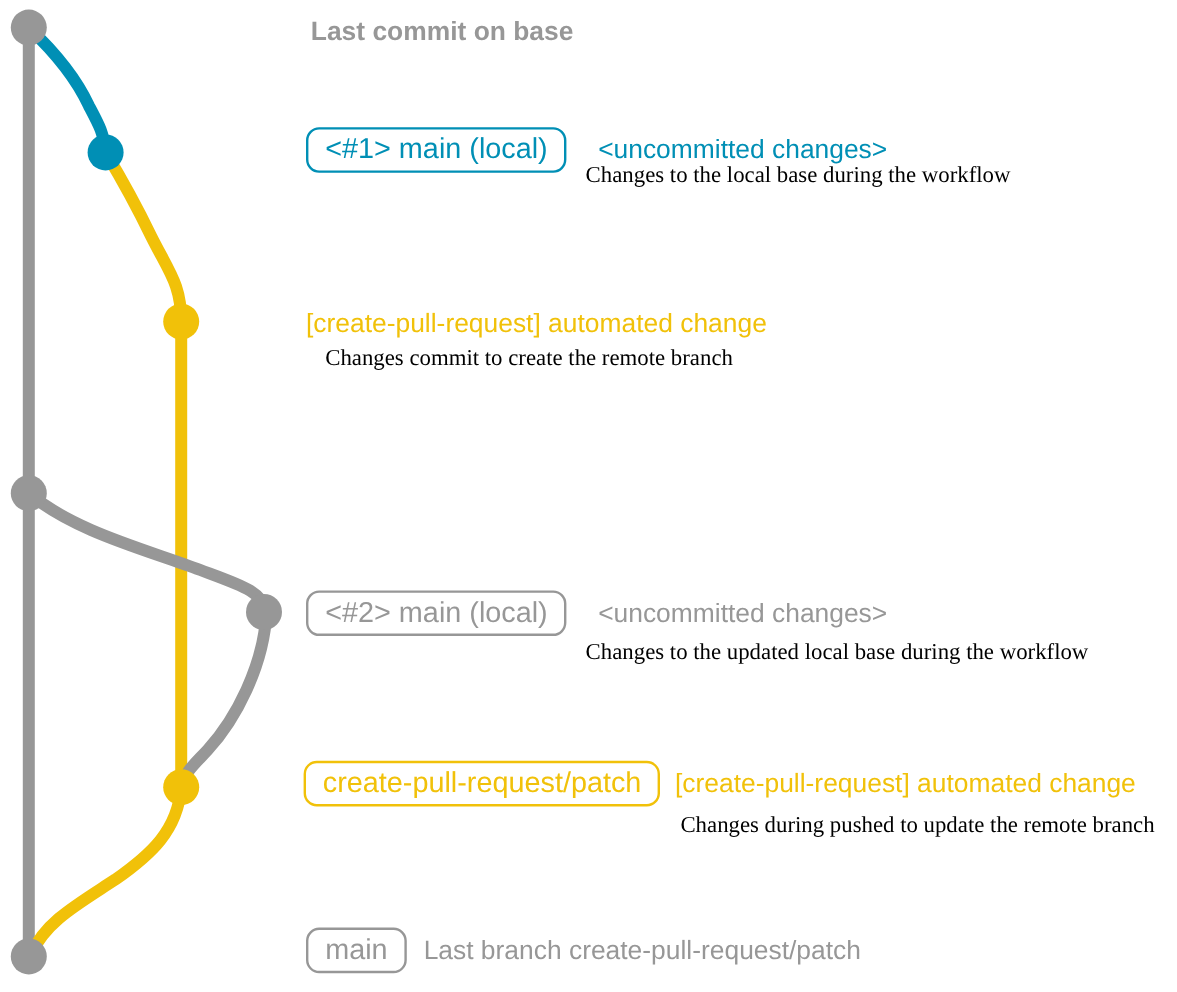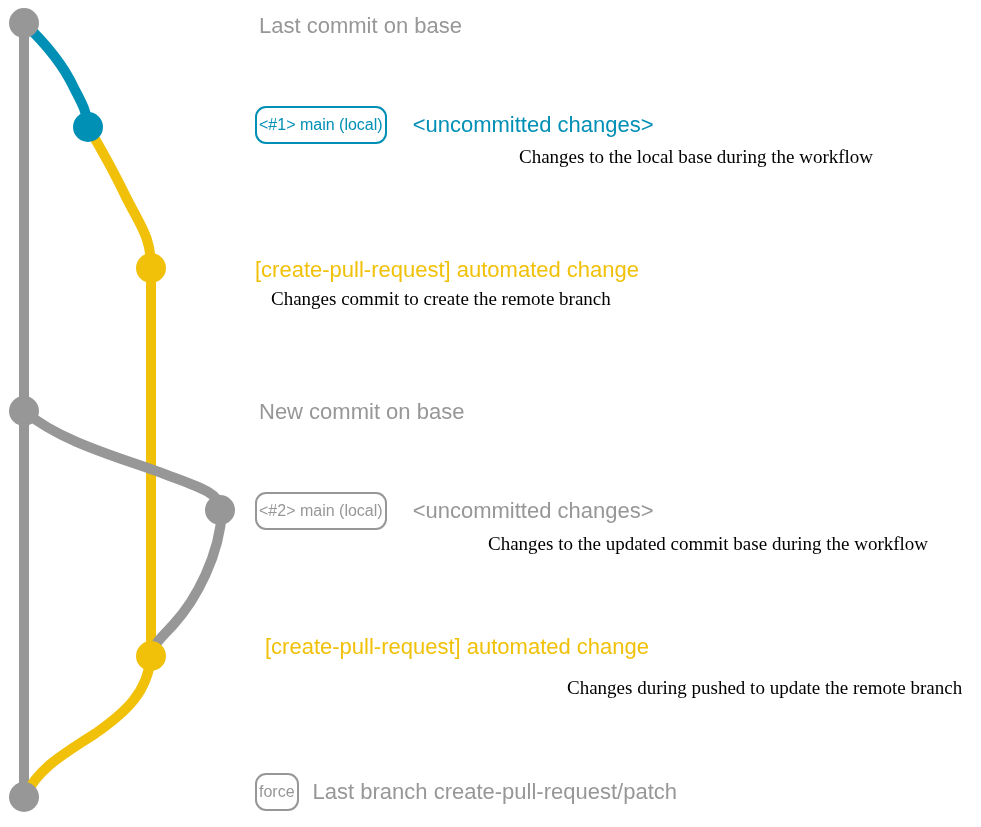--- a/index.html
+++ b/index.html
@@ -32,35 +32,36 @@
     stroke-width: 10;
     stroke-linecap: round;
   }
 
   .abs { position: absolute; }
 
   .plain-label {
     font-size: 22px;
     line-height: 26px;
     white-space: nowrap;
+    font-weight: bold;
   }
   .c-gray   { color: var(--c-gray); }
   .c-blue   { color: var(--c-blue); }
   .c-yellow { color: var(--c-yellow); }
 
   .commit-row {
     display: flex;
     align-items: center;
     white-space: nowrap;
   }
   .branch-pill {
     display: inline-block;
-    font-size: 16px;
+    font-size: 24px;
     line-height: 26px;
-    padding: 4px 2px;
+    padding: 4px 14px;
     border-radius: 11px;
     border-style: solid;
     border-width: 2px;
     background: #ffffff;
     white-space: nowrap;
   }
   .pill-blue   { border-color: var(--c-blue);   color: var(--c-blue); }
   .pill-gray   { border-color: var(--c-gray);   color: var(--c-gray); text-align: right; }
   .pill-yellow { border-color: var(--c-yellow); color: var(--c-yellow); }
 
@@ -106,36 +107,36 @@
     <circle class="fill-yellow" cx="151" cy="656" r="15"></circle>
     <circle class="fill-gray" cx="24" cy="797" r="15"></circle>
   </svg>
 
   <div class="abs plain-label c-gray" style="left:259px; top:13px;">Last commit on base</div>
 
   <div class="abs commit-row" style="left:255px; top:106px;">
     <span class="branch-pill pill-blue">&lt;#1&gt; main (local)</span>
     <span class="commit-msg c-blue" style="margin-left:26px;">&lt;uncommitted changes&gt;</span>
   </div>
-  <div class="abs caption" style="left:488px; top:146px;margin-left:31px;">Changes to the local base during the workflow</div>
+  <div class="abs caption" style="left:488px; top:136px;">Changes to the local base during the workflow</div>
 
   <div class="abs commit-msg c-yellow" style="left:255px; top:257px;">[create-pull-request] automated change</div>
   <div class="abs caption" style="left:271px; top:288px;">Changes commit to create the remote branch</div>
 
-  <div class="abs plain-label c-gray" style="left:259px; top:399px;">New commit on base</div>
 
   <div class="abs commit-row" style="left:255px; top:492px;">
     <span class="branch-pill pill-gray">&lt;#2&gt; main (local)</span>
     <span class="commit-msg c-gray" style="margin-left:26px;">&lt;uncommitted changes&gt;</span>
   </div>
-  <div class="abs caption" style="left:488px; top:533px;">Changes to the updated commit base during the workflow</div>
+  <div class="abs caption" style="left:488px; top:533px;">Changes to the updated local base during the workflow</div>
 
   <div class="abs commit-row" style="left:253px; top:634px;">
+    <span class="branch-pill pill-yellow">create-pull-request/patch</span>
     <span class="commit-msg c-yellow" style="margin-left:12px;">[create-pull-request] automated change</span>
   </div>
   <div class="abs caption" style="left:567px; top:677px;">Changes during pushed to update the remote branch</div>
 
   <div class="abs commit-row" style="left:255px; top:773px;">
-    <span class="branch-pill pill-gray">force</span>
+    <span class="branch-pill pill-gray">main</span>
     <span class="commit-msg c-gray" style="margin-left:14px;">Last branch create-pull-request/patch</span>
   </div>
 
 </div>
 
 </body></html>

